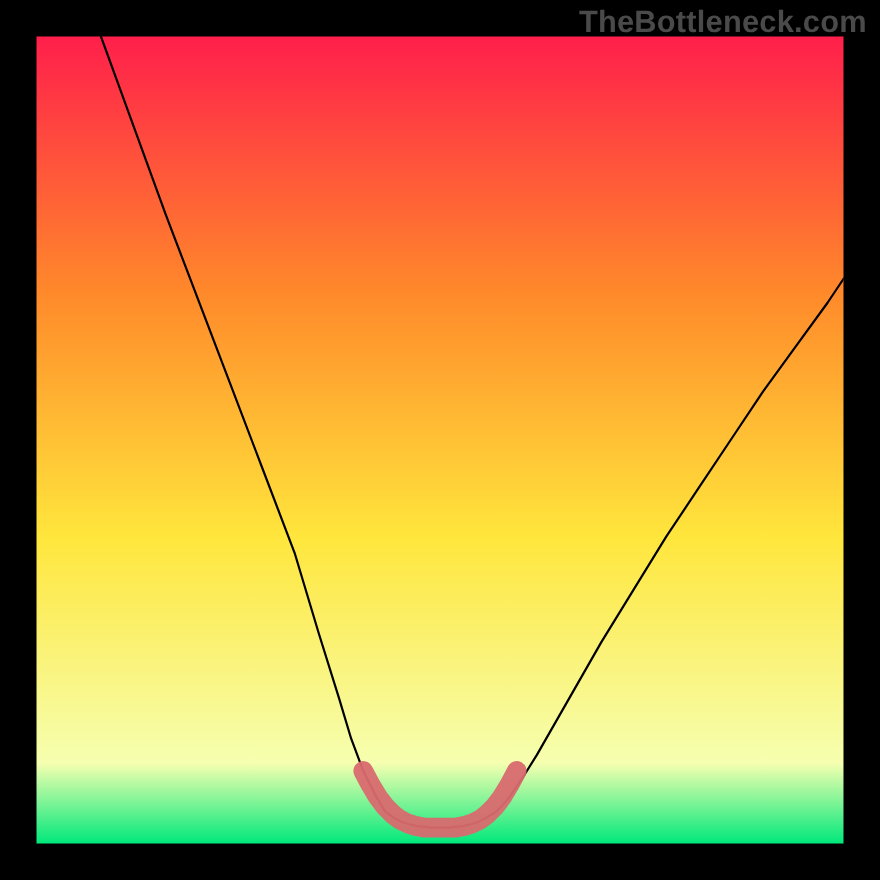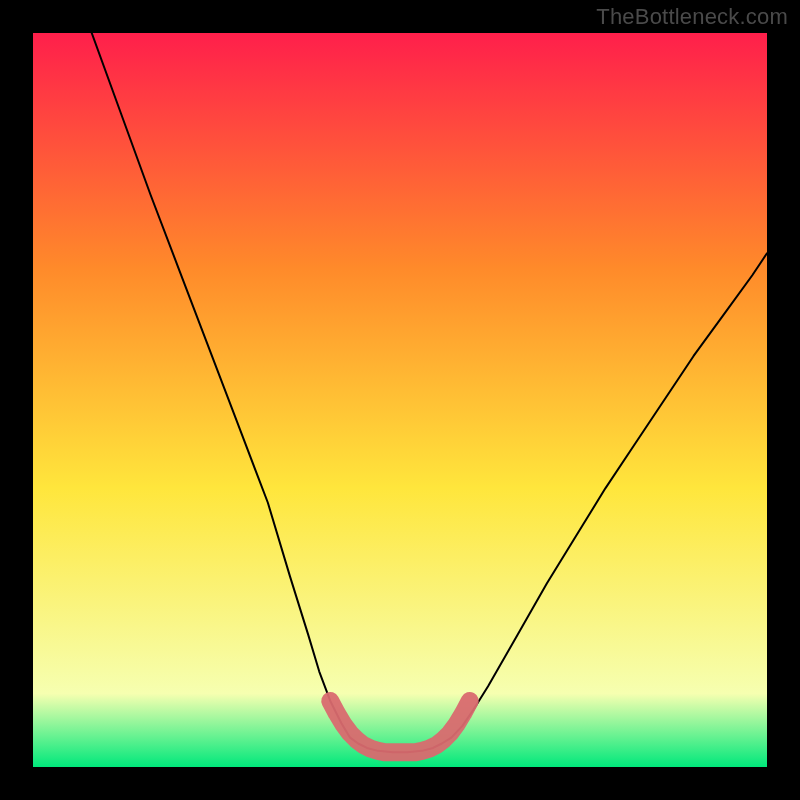--- a/index.html
+++ b/index.html
@@ -17,22 +17,22 @@
     top: 0;
     width: 800px;
     height: 800px;
     background: #000;
   }
   .watermark {
     position: absolute;
     top: 4px;
     right: 12px;
     color: #4a4a4a;
-    font-size: 22px;
-    font-weight: 400;
+    font-size: 28px;
+    font-weight: 700;
     letter-spacing: 0.2px;
   }
   .plot {
     position: absolute;
     left: 33px;
     top: 33px;
     width: 734px;
     height: 734px;
   }
   svg { display: block; }

